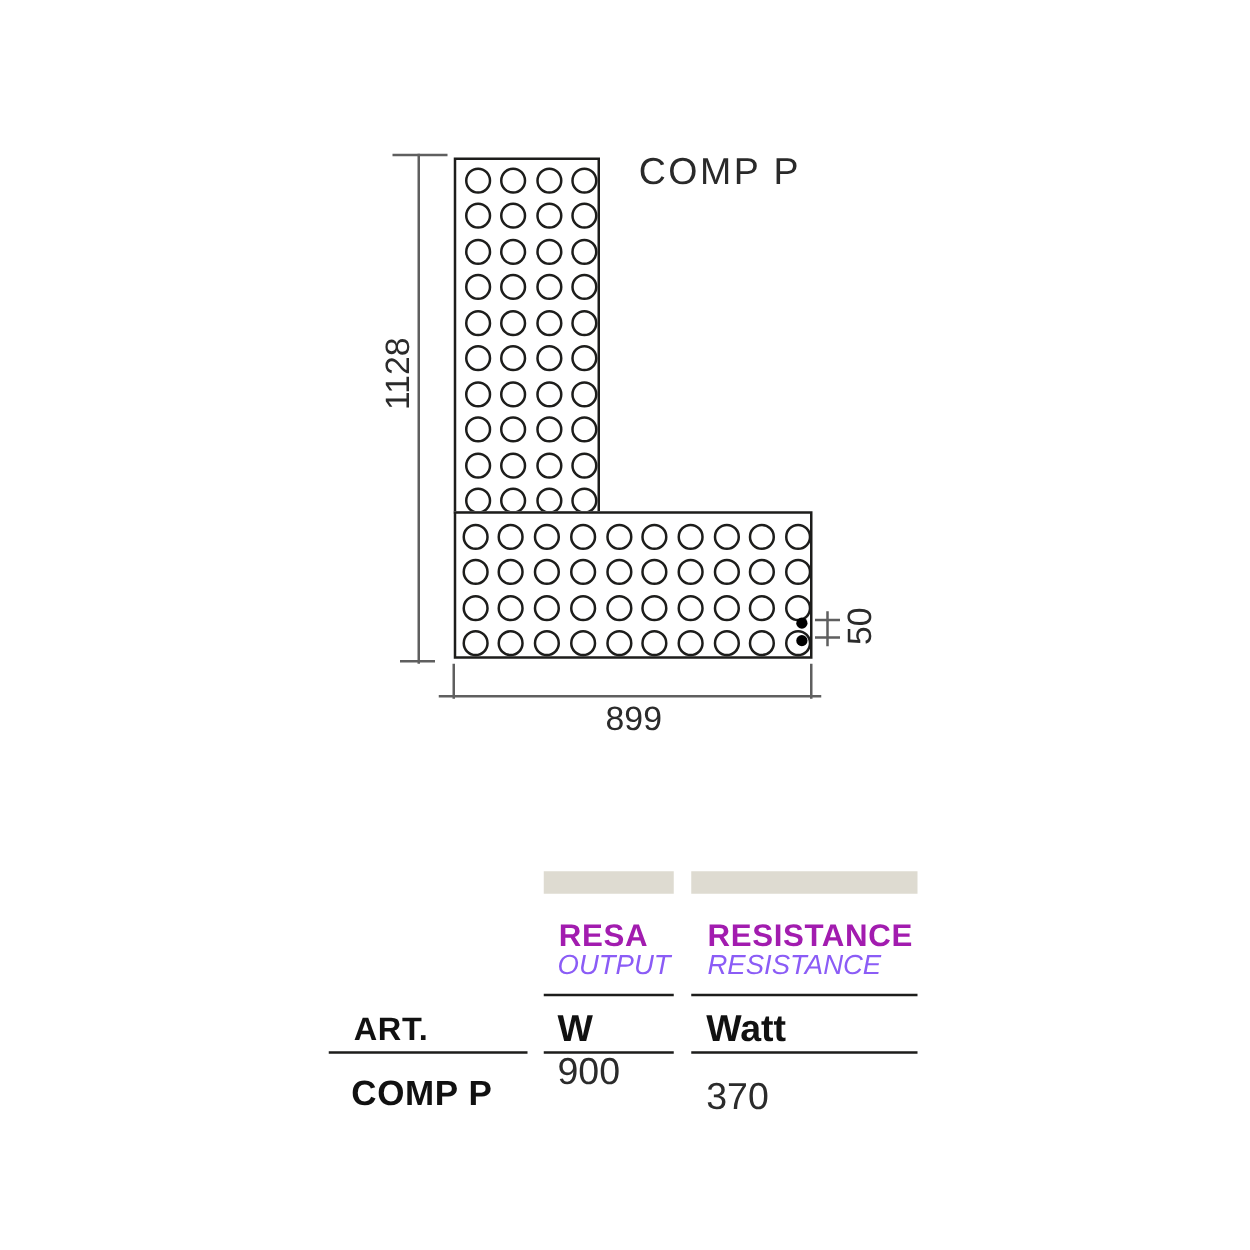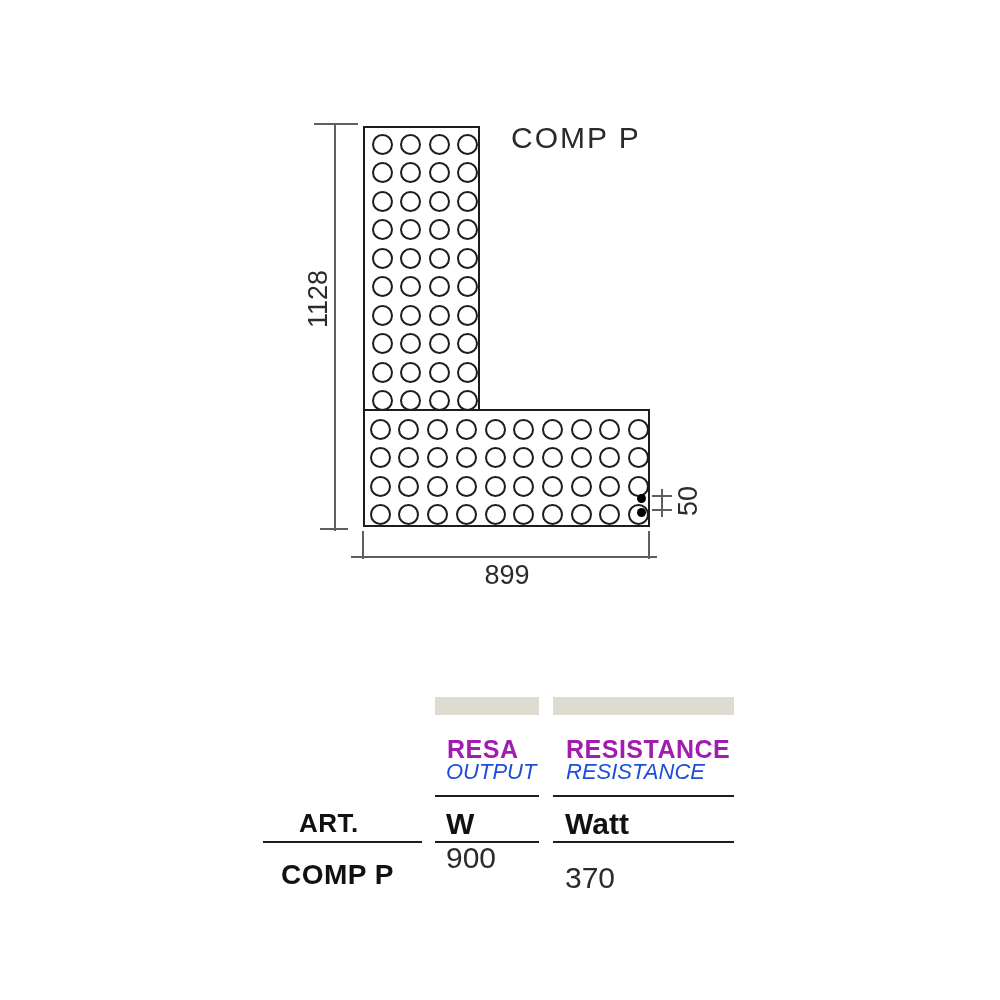--- a/index.html
+++ b/index.html
@@ -11,21 +11,21 @@
   .panel{position:absolute;border:2px solid #1d1d1b;box-sizing:border-box;background:#ffffff;}
   .circle{position:absolute;width:17px;height:17px;border:2px solid #1d1d1b;border-radius:50%;box-sizing:content-box;background:#ffffff;}
   .dot{position:absolute;width:9px;height:9px;border-radius:50%;background:#000000;}
   .dim-label{position:absolute;font-size:27px;color:#2b2b2b;line-height:1;white-space:nowrap;}
   .vrot{transform:rotate(-90deg);transform-origin:center center;text-align:center;}
   .title{position:absolute;font-size:30px;letter-spacing:2px;color:#2a2a2a;line-height:1;white-space:nowrap;}
   
   .bar{position:absolute;height:18px;}
   .rule{position:absolute;height:2px;background:#1d1d1b;}
   .th-main{position:absolute;font-weight:bold;font-size:25px;letter-spacing:0.5px;color:#a21caf;line-height:1;white-space:nowrap;}
-  .th-sub{position:absolute;font-style:italic;font-size:22px;color:#1d4ed8;line-height:1;white-space:nowrap;}
+  .th-sub{position:absolute;font-style:italic;font-size:22px;color:#8b5cf6;line-height:1;white-space:nowrap;}
   .th-unit{position:absolute;font-weight:bold;font-size:30px;color:#111;line-height:1;white-space:nowrap;}
   .th-art{position:absolute;font-weight:bold;font-size:26px;letter-spacing:0.5px;color:#111;line-height:1;white-space:nowrap;}
   .td-art{position:absolute;font-weight:bold;font-size:28px;letter-spacing:0.5px;color:#111;line-height:1;white-space:nowrap;}
   .td-val{position:absolute;font-size:30px;color:#2b2b2b;line-height:1;white-space:nowrap;}
 </style>
 </head>
 <body>
 
 <div id="canvas">
 
@@ -145,21 +145,21 @@
     <div class="bar" id="bar2" style="left: 553px; top: 697px; width: 181px; background: rgb(222, 219, 209);"></div>
 
     <div class="th-main" style="left:447px;top:737px;">RESA</div>
     <div class="th-sub" style="left:446px;top:761px;">OUTPUT</div>
     <div class="th-main" style="left:566px;top:737px;">RESISTANCE</div>
     <div class="th-sub" style="left:566px;top:761px;">RESISTANCE</div>
 
     <div class="rule" style="left:435px;top:795px;width:104px;"></div>
     <div class="rule" style="left:553px;top:795px;width:181px;"></div>
 
-    <div class="th-art" style="left:283px;top:810px;margin-left:16px;">ART.</div>
+    <div class="th-art" style="left:283px;top:810px;">ART.</div>
     <div class="th-unit" style="left:446px;top:809px;">W</div>
     <div class="th-unit" style="left:565px;top:809px;">Watt</div>
 
     <div class="rule" style="left:263px;top:841px;width:159px;"></div>
     <div class="rule" style="left:435px;top:841px;width:104px;"></div>
     <div class="rule" style="left:553px;top:841px;width:181px;"></div>
 
     <div class="td-art" style="left:281px;top:861px;">COMP P</div>
     <div class="td-val" style="left:446px;top:843px;">900</div>
     <div class="td-val" style="left:565px;top:863px;">370</div>

